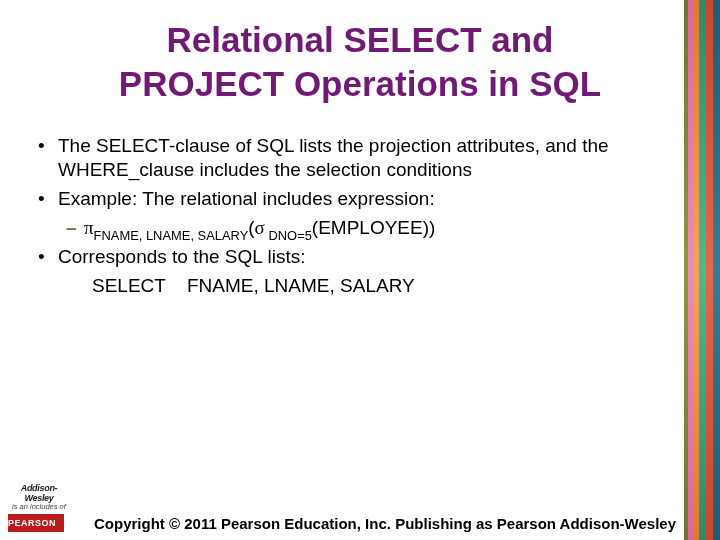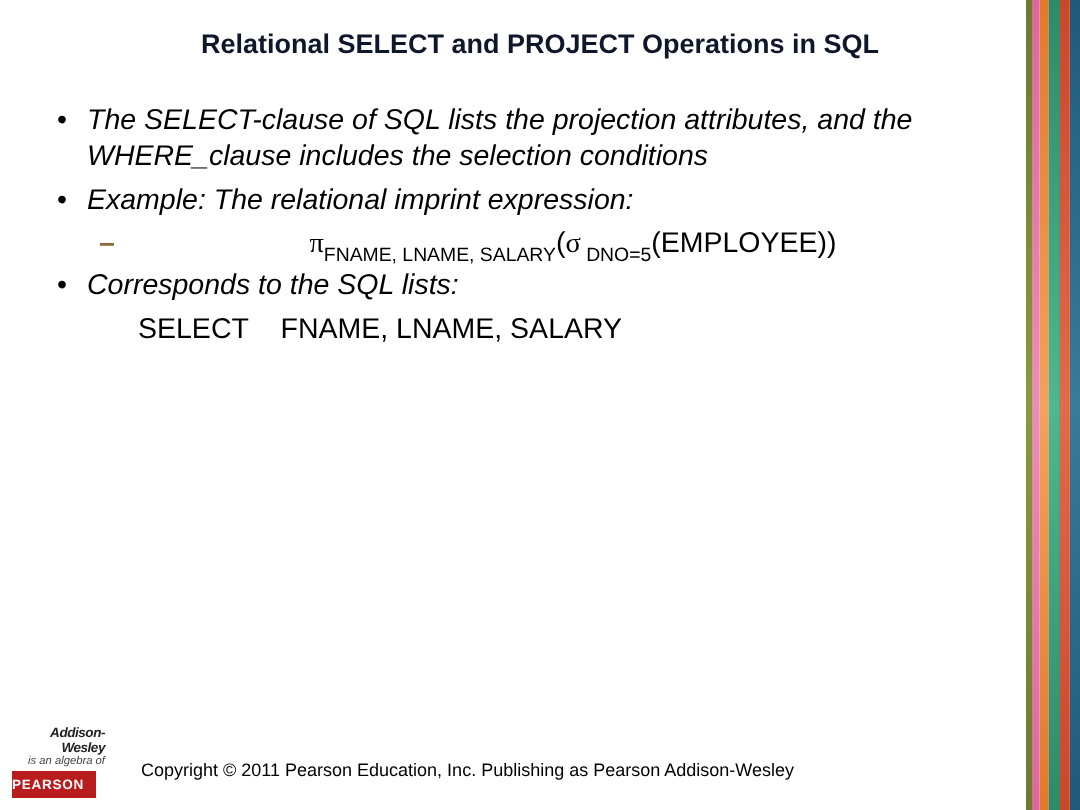--- a/index.html
+++ b/index.html
@@ -10,23 +10,23 @@
     font-family: Arial, Helvetica, sans-serif;
     position: relative;
     overflow: hidden;
   }
   .slide {
     width: 100%;
     height: 100%;
     position: relative;
   }
   .title {
-    font-size: 18px;
+    font-size: 35px;
     font-weight: bold;
-    color: #0f172a;
+    color: #701a75;
     text-align: center;
     padding: 18px 80px 0 80px;
     line-height: 1.25;
   }
   .content {
     padding: 28px 40px 0 36px;
     font-size: 19px;
     color: #000;
     line-height: 1.3;
   }
@@ -35,36 +35,35 @@
     margin-bottom: 4px;
   }
   .bullet-1 .marker {
     width: 22px;
     flex-shrink: 0;
     text-align: left;
     padding-left: 2px;
   }
   .bullet-1 .text {
     flex: 1;
-    font-style: italic;
   }
   .bullet-2 {
     display: flex;
     margin-left: 30px;
     margin-top: 2px;
     margin-bottom: 2px;
     font-size: 19px;
   }
   .bullet-2 .marker {
     width: 18px;
     flex-shrink: 0;
     color: #8a6b3a;
     font-weight: bold;
   }
-  .bullet-2 .text { flex: 1; text-align: center; }
+  .bullet-2 .text { flex: 1; }
   .symbol { font-family: "Times New Roman", serif; }
   .sub { font-size: 0.68em; vertical-align: sub; position: relative; top: 2px; }
   .sql-block {
     margin-left: 56px;
     margin-top: 4px;
     font-size: 19px;
     line-height: 1.3;
   }
   .sql-line { white-space: pre; }
   .kw { display: inline-block; }
@@ -80,21 +79,21 @@
     left: 8px;
     bottom: 8px;
   }
   .aw-text {
     width: 62px;
     font-size: 7.5px;
     font-style: italic;
     color: #444;
     line-height: 1.05;
     margin-bottom: 3px;
-    text-align: right;
+    text-align: center;
   }
   .aw-text .brand {
     font-weight: bold;
     font-style: italic;
     font-size: 9px;
     color: #222;
     letter-spacing: -0.3px;
   }
   .pearson-box {
     width: 56px;
@@ -103,23 +102,24 @@
     color: #fff;
     font-size: 9px;
     font-weight: bold;
     letter-spacing: 0.5px;
     display: flex;
     align-items: center;
   }
   .copyright {
     position: absolute;
     left: 94px;
-    bottom: 20px;
-    font-size: 12px;
+    bottom: 8px;
+    font-size: 15px;
     color: #000;
+    font-weight: bold;
   }
   .side-stripes {
     position: absolute;
     right: 0;
     top: 0;
     bottom: 0;
     width: 36px;
     display: flex;
   }
   .stripe { flex: 0 0 auto; height: 100%; }
@@ -139,21 +139,21 @@
 
   <div class="content">
 
     <div class="bullet-1">
       <div class="marker">•</div>
       <div class="text">The SELECT-clause of SQL lists the projection attributes, and the WHERE_clause includes the selection conditions</div>
     </div>
 
     <div class="bullet-1">
       <div class="marker">•</div>
-      <div class="text">Example: The relational imprint expression:</div>
+      <div class="text">Example: The relational includes expression:</div>
     </div>
 
     <div class="bullet-2">
       <div class="marker">–</div>
       <div class="text">
         <span class="symbol">π</span><span class="sub">FNAME, LNAME, SALARY</span>(<span class="symbol">σ</span><span class="sub"> DNO=5</span><span>(EMPLOYEE))</span>
       </div>
     </div>
 
     <div class="bullet-1">
@@ -173,21 +173,21 @@
     <div class="stripe s3"></div>
     <div class="stripe s4"></div>
     <div class="stripe s5"></div>
     <div class="stripe s6"></div>
   </div>
 
   <div class="footer">
     <div class="logo-block">
       <div class="aw-text">
         <span class="brand">Addison-Wesley</span><br>
-        <span>is an algebra of</span>
+        <span>is an includes of</span>
       </div>
       <div class="pearson-box">
         <span>PEARSON</span>
       </div>
     </div>
     <div class="copyright">Copyright © 2011 Pearson Education, Inc. Publishing as Pearson Addison-Wesley</div>
   </div>
 
 </div>
 

